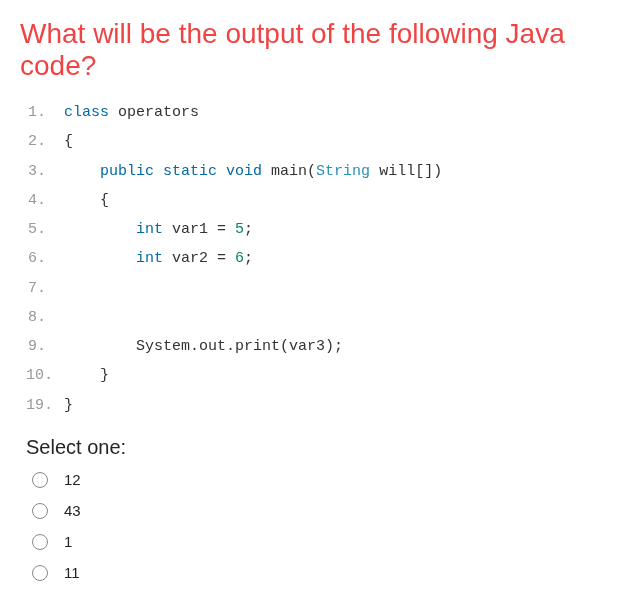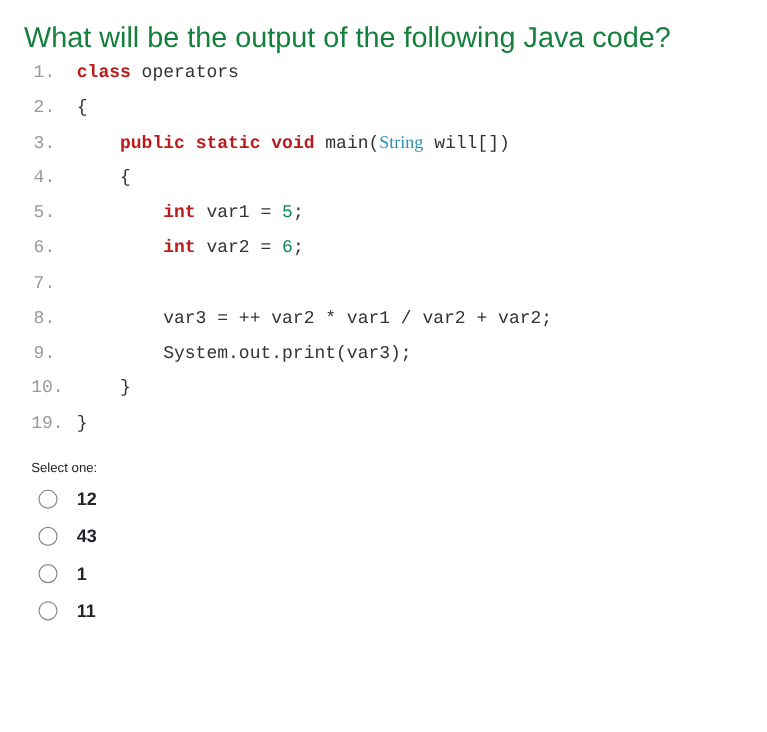--- a/index.html
+++ b/index.html
@@ -8,23 +8,24 @@
       box-sizing: border-box;
     }
     body {
       font-family: Arial, sans-serif;
       background: #fff;
       width: 639px;
       height: 610px;
       padding: 18px 20px;
     }
     .question-title {
-      font-size: 24px;
+      font-size: 28px;
       font-weight: normal;
-      color: #15803d;
+      color: #ef4444;
+      margin-bottom: 16px;
     }
     .code-block {
       font-family: 'Courier New', Consolas, monospace;
       font-size: 15px;
       line-height: 1.95;
       color: #333;
       margin-bottom: 16px;
       padding-left: 6px;
     }
     .code-line {
@@ -34,38 +35,37 @@
     .line-num {
       width: 38px;
       text-align: right;
       color: #999;
       padding-right: 18px;
       flex-shrink: 0;
     }
     .code-content {
       white-space: pre;
     }
-    .kw { color: #b91c1c; font-weight: bold; }
-    .str-type { color: #2b91af; font-family: Liberation Serif, serif; }
+    .kw { color: #0369a1; font-weight: normal; }
+    .str-type { color: #2b91af; }
     .num { color: #098658; }
     .select-label {
-      font-size: 11px;
+      font-size: 20px;
       color: #212529;
       margin-bottom: 12px;
       padding-left: 6px;
     }
     .options {
       padding-left: 12px;
     }
     .option-row {
       display: flex;
-      align-items: flex-start;
+      align-items: flex-end;
       margin-bottom: 14px;
       cursor: pointer;
-      font-weight: bold;
     }
     .radio {
       width: 16px;
       height: 16px;
       border: 1.5px solid #888;
       border-radius: 50%;
       margin-right: 16px;
       flex-shrink: 0;
     }
     .option-text {
@@ -101,21 +101,21 @@
     </div>
     <div class="code-line">
       <span class="line-num">6.</span>
       <span class="code-content"><span>        </span><span class="kw">int</span><span> var2 = </span><span class="num">6</span><span>;</span></span>
     </div>
     <div class="code-line">
       <span class="line-num">7.</span>
     </div>
     <div class="code-line">
       <span class="line-num">8.</span>
-      <span class="code-content"><span>        </span><span>var3 = ++ var2 * var1 / var2 + var2;</span></span>
+      <span class="code-content"><span>        </span></span>
     </div>
     <div class="code-line">
       <span class="line-num">9.</span>
       <span class="code-content"><span>        </span><span>System.out.print(var3);</span></span>
     </div>
     <div class="code-line">
       <span class="line-num">10.</span>
       <span class="code-content"><span>    </span><span>}</span></span>
     </div>
     <div class="code-line">

